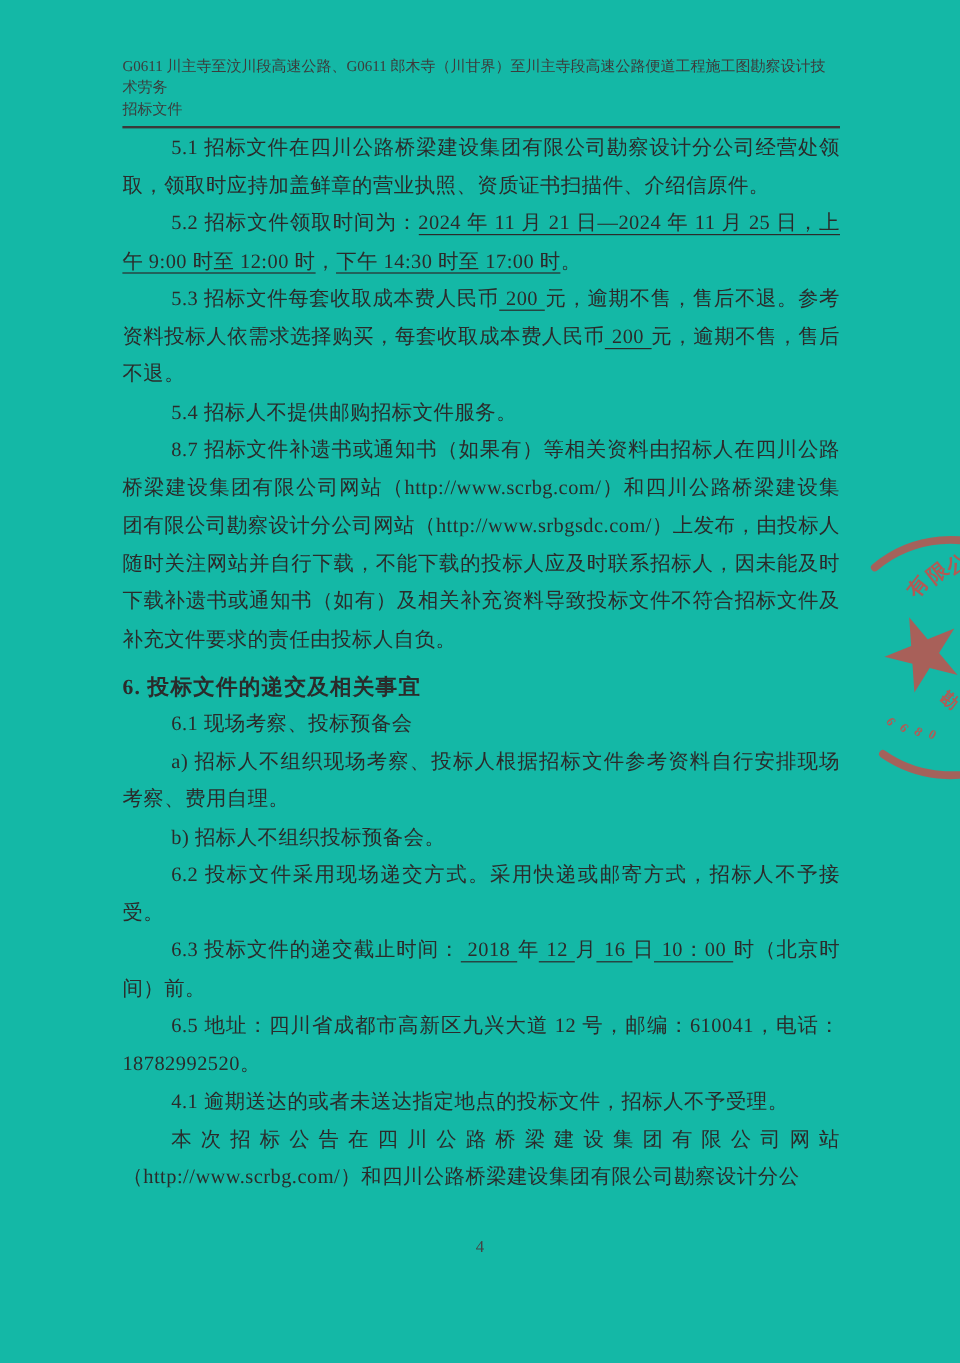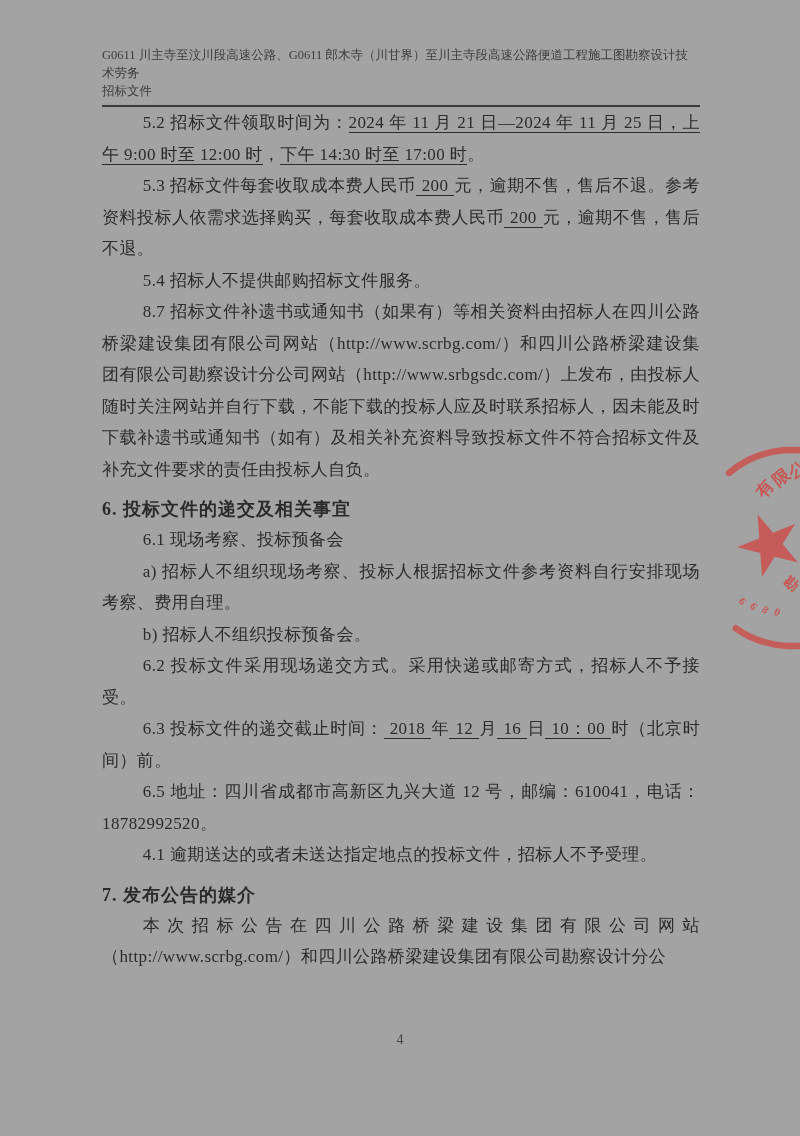--- a/index.html
+++ b/index.html
@@ -1,21 +1,21 @@
 <!DOCTYPE html>
 <html><head>
 <meta charset="utf-8">
 <style>
   * { margin:0; padding:0; box-sizing:border-box; }
   html,body { background:#e8e8e8; }
   .page {
     position:relative;
     width:800px; height:1136px;
     margin:0 auto;
-    background:#a3a3a3;
+    background:#14b8a6;
     overflow:hidden;
     font-family:"Liberation Serif","DejaVu Serif",serif;
     color:#2b2b2b;
   }
   .content {
     position:absolute; left:102px; top:46px; width:598px;
   }
   .doc-header {
     font-size:12.5px; line-height:18px; color:#3c3c3c;
     border-bottom:2.2px solid #3a3a3a;
@@ -48,20 +48,21 @@
 
 <div class="page">
 
   <div class="content">
     <div class="doc-header">
       <div>G0611 川主寺至汶川段高速公路、G0611 郎木寺（川甘界）至川主寺段高速公路便道工程施工图勘察设计技术劳务</div>
       <div>招标文件</div>
     </div>
 
 
+    <p class="body"><span>5.1 招标文件在四川公路桥梁建设集团有限公司勘察设计分公司经营处领取，领取时应持加盖鲜章的营业执照、资质证书扫描件、介绍信原件。</span></p>
 
     <p class="body"><span>5.2 招标文件领取时间为：</span><span class="u">2024 年 11 月 21 日—2024 年 11 月 25 日，上午 9:00 时至 12:00 时</span><span>，</span><span class="u">下午 14:30 时至 17:00 时</span><span>。</span></p>
 
     <p class="body"><span>5.3 招标文件每套收取成本费人民币</span><span class="u-num">200</span><span>元，逾期不售，售后不退。参考资料投标人依需求选择购买，每套收取成本费人民币</span><span class="u-num">200</span><span>元，逾期不售，售后不退。</span></p>
 
     <p class="body"><span>5.4 招标人不提供邮购招标文件服务。</span></p>
 
     <p class="body"><span>8.7 招标文件补遗书或通知书（如果有）等相关资料由招标人在四川公路桥梁建设集团有限公司网站</span><span class="nowrap">（http://www.scrbg.com/）</span><span>和四川公路桥梁建设集团有限公司勘察设计分公司网站</span><span class="nowrap">（http://www.srbgsdc.com/）</span><span>上发布，由投标人随时关注网站并自行下载，不能下载的投标人应及时联系招标人，因未能及时下载补遗书或通知书（如有）及相关补充资料导致投标文件不符合招标文件及补充文件要求的责任由投标人自负。</span></p>
 
     <h2 class="sec">6. 投标文件的递交及相关事宜</h2>
@@ -70,21 +71,20 @@
     <p class="body"><span>a) 招标人不组织现场考察、投标人根据招标文件参考资料自行安排现场考察、费用自理。</span></p>
     <p class="body"><span>b) 招标人不组织投标预备会。</span></p>
     <p class="body"><span>6.2 投标文件采用现场递交方式。采用快递或邮寄方式，招标人不予接受。</span></p>
 
     <p class="body"><span>6.3 投标文件的递交截止时间：</span><span class="u-num">2018</span><span>年</span><span class="u-num">12</span><span>月</span><span class="u-num">16</span><span>日</span><span class="u-num">10：00</span><span>时（北京时间）前。</span></p>
 
 
     <p class="body"><span>6.5 地址：四川省成都市高新区九兴大道 12 号，邮编：610041，电话：18782992520。</span></p>
     <p class="body"><span>4.1 逾期送达的或者未送达指定地点的投标文件，招标人不予受理。</span></p>
 
-    <h2 class="sec">7. 发布公告的媒介</h2>
 
     <p class="body"><span>本次招标公告在四川公路桥梁建设集团有限公司网站</span><span class="nowrap">（http://www.scrbg.com/）</span><span>和四川公路桥梁建设集团有限公司勘察设计分公</span></p>
   </div>
 
   <svg class="seal" viewBox="0 0 170 270" xmlns="http://www.w3.org/2000/svg">
     <g fill="none" stroke="#cd4a46" stroke-opacity="0.78" stroke-width="6.5" stroke-linecap="round">
       <path d="M 99,57.9 A 98,98 0 0 1 211,48.1"></path>
       <path d="M 211,217.9 A 98,98 0 0 1 105.8,213.3"></path>
     </g>
     <path fill="#cd4a46" fill-opacity="0.8" transform="translate(140,130) rotate(-22) scale(33)" d="M0,-1 L0.2245,-0.309 0.951,-0.309 0.363,0.118 0.588,0.809 0,0.382 -0.588,0.809 -0.363,0.118 -0.951,-0.309 -0.2245,-0.309 Z"></path>

